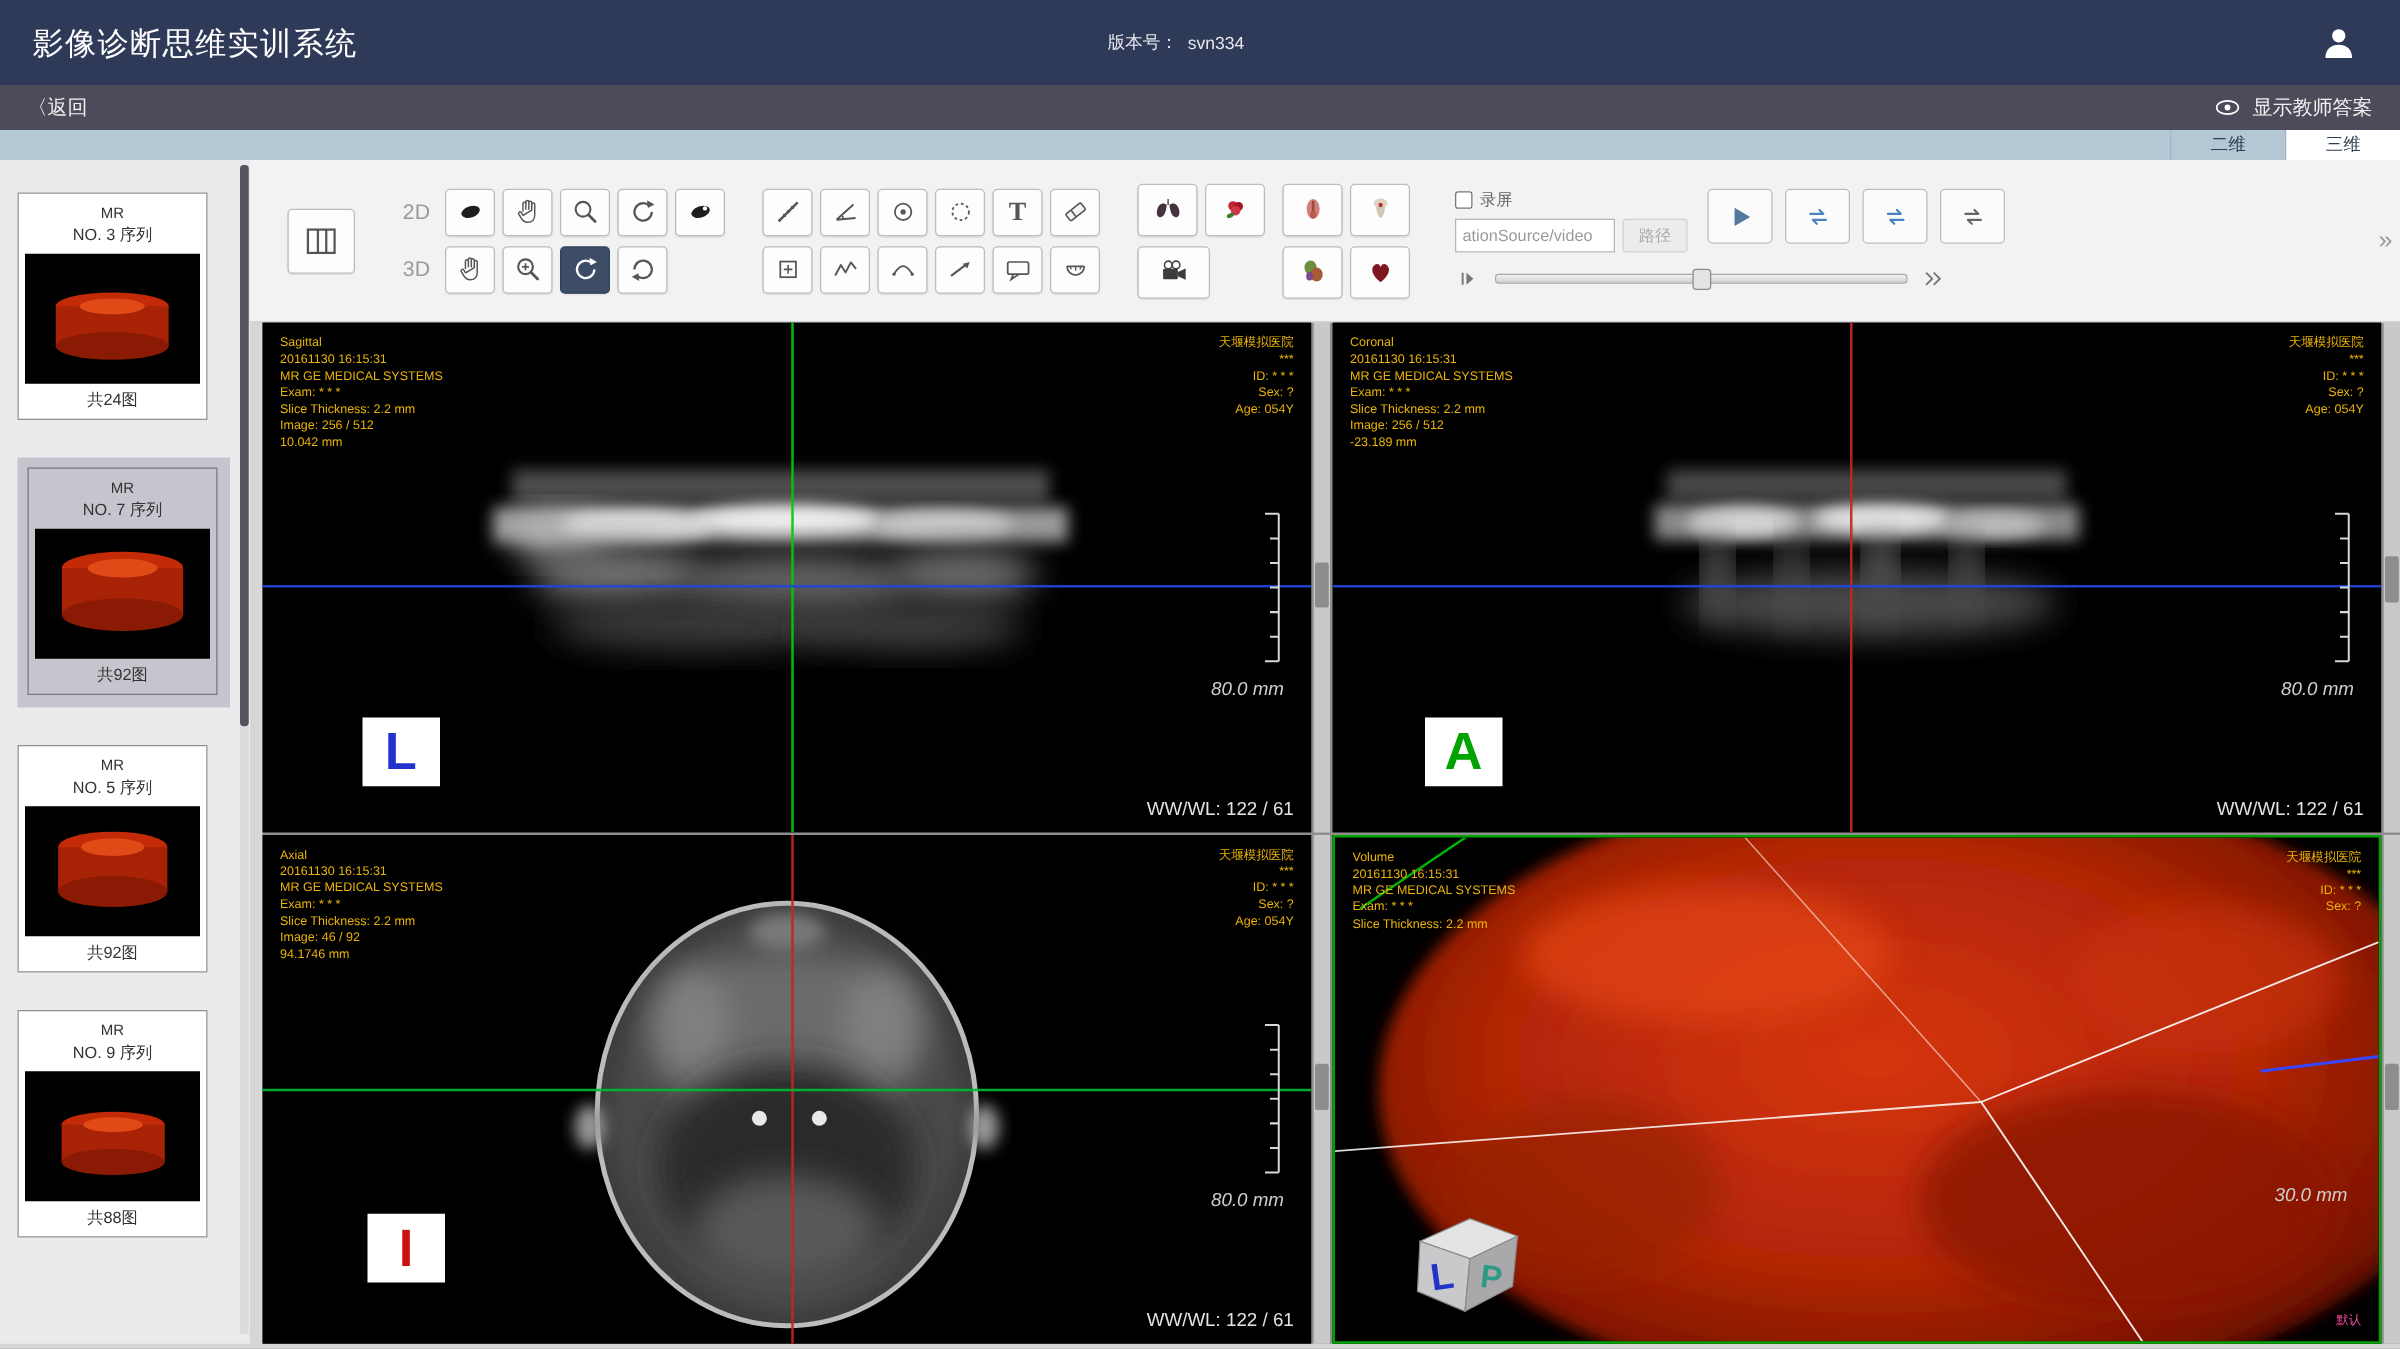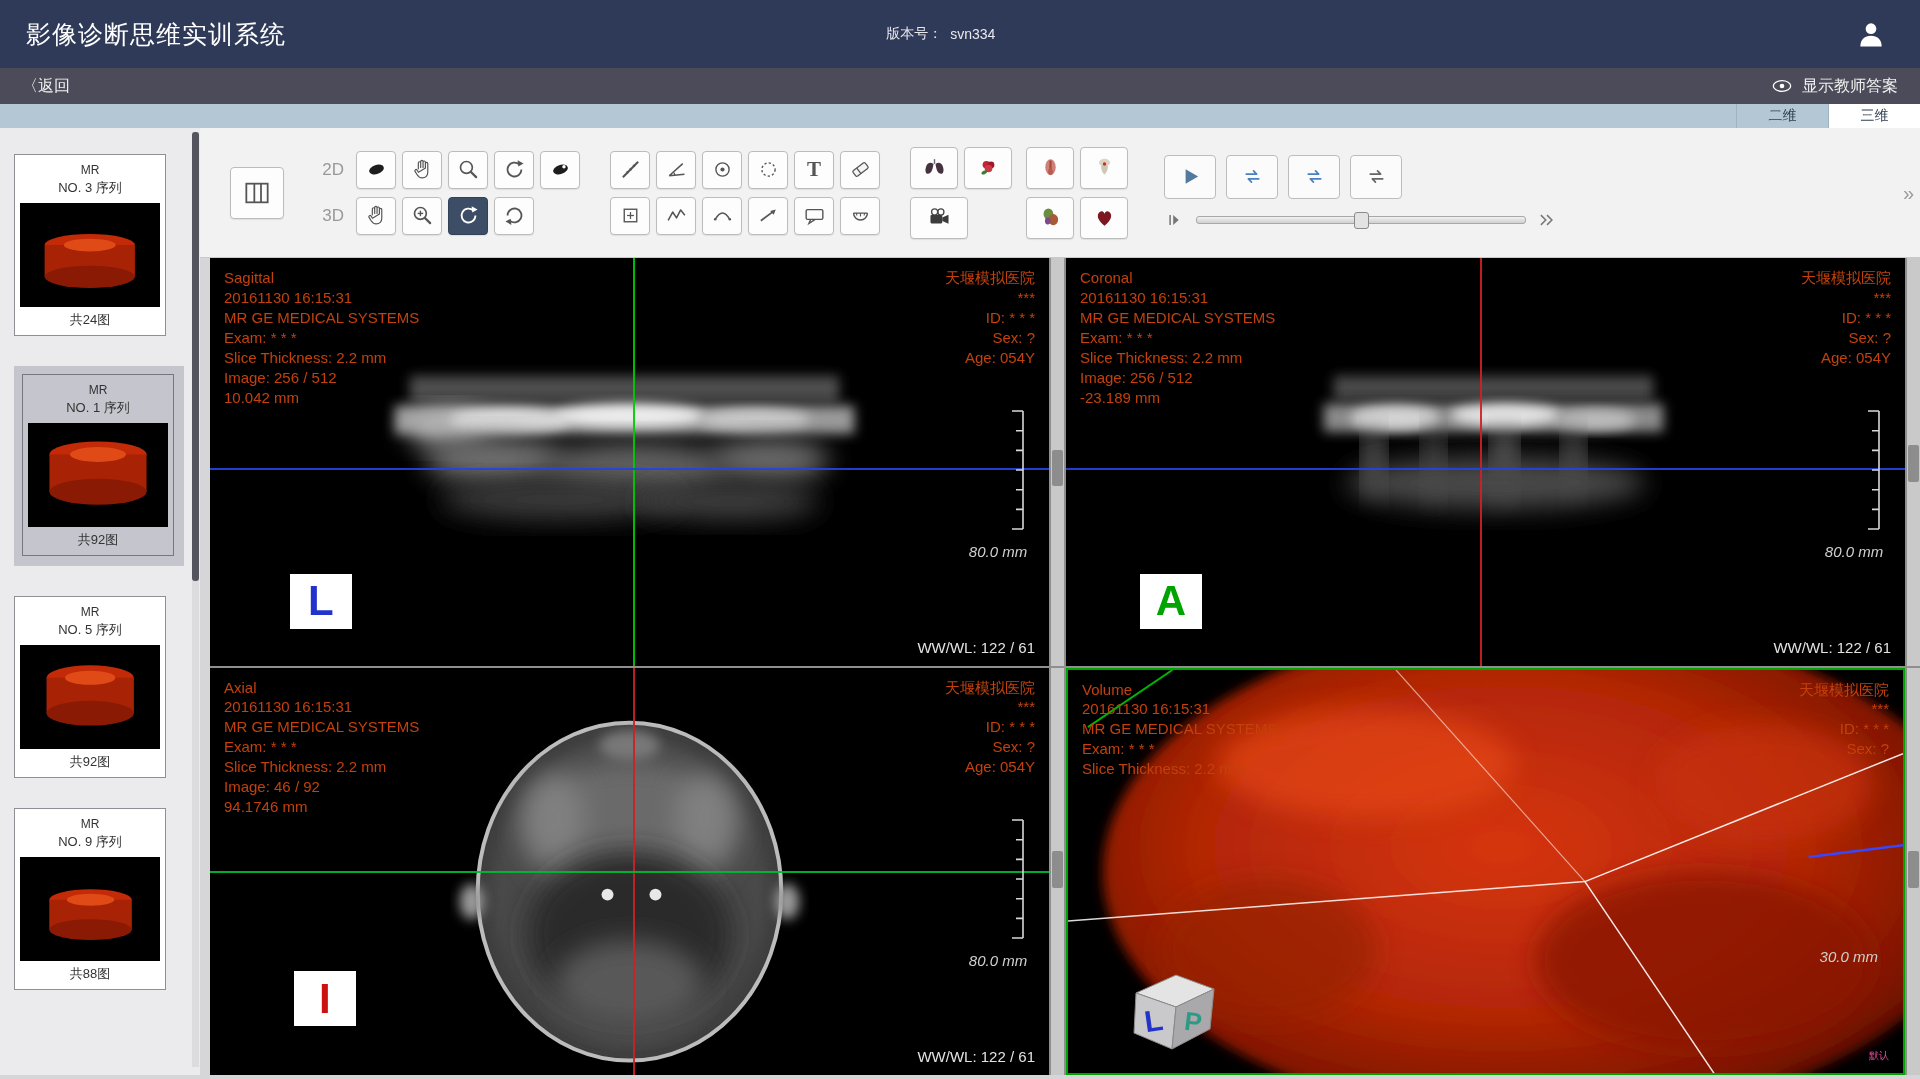--- a/index.html
+++ b/index.html
@@ -68,21 +68,21 @@
   .sthumb2 { position:absolute; left:48%; top:-5px; width:15px; height:17px; background:#e3e3e3; border:1px solid #8a8a8a; border-radius:3px; cursor:grab; }
   .collapse { position:absolute; right:6px; top:50%; transform:translateY(-50%); color:#9a9a9a; font-size:20px; cursor:pointer; }
 
   
   .viewer { flex:1; margin-left:10px; background:#8f8f8f; display:grid; grid-template-columns:1fr 13px 1fr 13px; grid-template-rows:1fr 1fr; gap:2px; min-height:0; }
   .pane { position:relative; background:#000; overflow:hidden; cursor:crosshair; }
   .pane.volume { border:2px solid #00a400; }
   .mri { position:absolute; inset:0; width:100%; height:100%; }
   .xv { position:absolute; top:0; bottom:0; width:2px; opacity:.92; cursor:ew-resize; }
   .xh { position:absolute; left:0; right:0; height:2px; opacity:.92; cursor:ns-resize; }
-  .ol { position:absolute; font-size:15px; color:#c2410c; line-height:1.33; z-index:5; }
+  .ol { position:absolute; font-size:10px; color:#eab308; line-height:1.33; z-index:5; }
   .ol.tl { left:14px; top:10px; }
   .ol.tr { right:14px; top:10px; text-align:right; }
   .orient { position:absolute; width:62px; height:55px; background:#fff; display:flex; align-items:center; justify-content:center; font-size:42px; font-weight:bold; z-index:5; }
   .scale { position:absolute; right:2.6%; top:37%; text-align:right; z-index:5; }
   .scale svg { display:block; margin-left:auto; }
   .mm { font-style:italic; font-size:15px; color:#cfcfcf; margin-top:12px; }
   .mm-only { position:absolute; right:3%; top:69%; font-style:italic; font-size:15px; color:#cfcfcf; z-index:5; }
   .wwwl { position:absolute; right:14px; bottom:10px; font-size:15px; color:#e2e2e2; z-index:5; }
   .default-label { position:absolute; right:14px; bottom:10px; font-size:10px; color:#ec4899; z-index:5; }
   .sbcol { background:#c9c9c9; position:relative; }
@@ -288,21 +288,21 @@
               <use href="#i-thumbvol" transform="scale(0.93,0.85) translate(5,18)"></use>
             </svg></div>
         <div class="cnt">共24图</div>
       </div>
       <div class="selwrap">
         <svg class="selcheck">
             <use href="#i-check" transform="scale(0.66)"></use>
           </svg>
         <div class="card">
           <div class="mod">MR</div>
-          <div class="ser">NO. 1 序列</div>
+          <div class="ser">NO. 7 序列</div>
           <div class="thumb"><svg width="140" height="104">
                 <use href="#i-thumbvol"></use>
               </svg></div>
           <div class="cnt">共92图</div>
         </div>
       </div>
       <div class="card">
         <div class="mod">MR</div>
         <div class="ser">NO. 5 序列</div>
         <div class="thumb"><svg width="140" height="104">
@@ -497,20 +497,30 @@
                 <svg class="ic">
                   <use href="#i-heart"></use>
                 </svg>
               </button>
           </div>
         </div>
       </div>
 
       <div class="rightsec">
         <div class="rs-top">
+          <div class="rec-col">
+            <label class="rec-row">
+              <input type="checkbox" style="">
+              <span>录屏</span>
+            </label>
+            <div class="vid-row">
+              <input class="vid-input" value="ationSource/video" style="">
+              <button class="path-btn">路径</button>
+            </div>
+          </div>
           <div class="pb-row">
             <button class="pbtn">
                 <svg class="ic">
                   <use href="#i-play"></use>
                 </svg>
               </button>
             <button class="pbtn">
                 <svg class="ic">
                   <use href="#i-loop"></use>
                 </svg>

